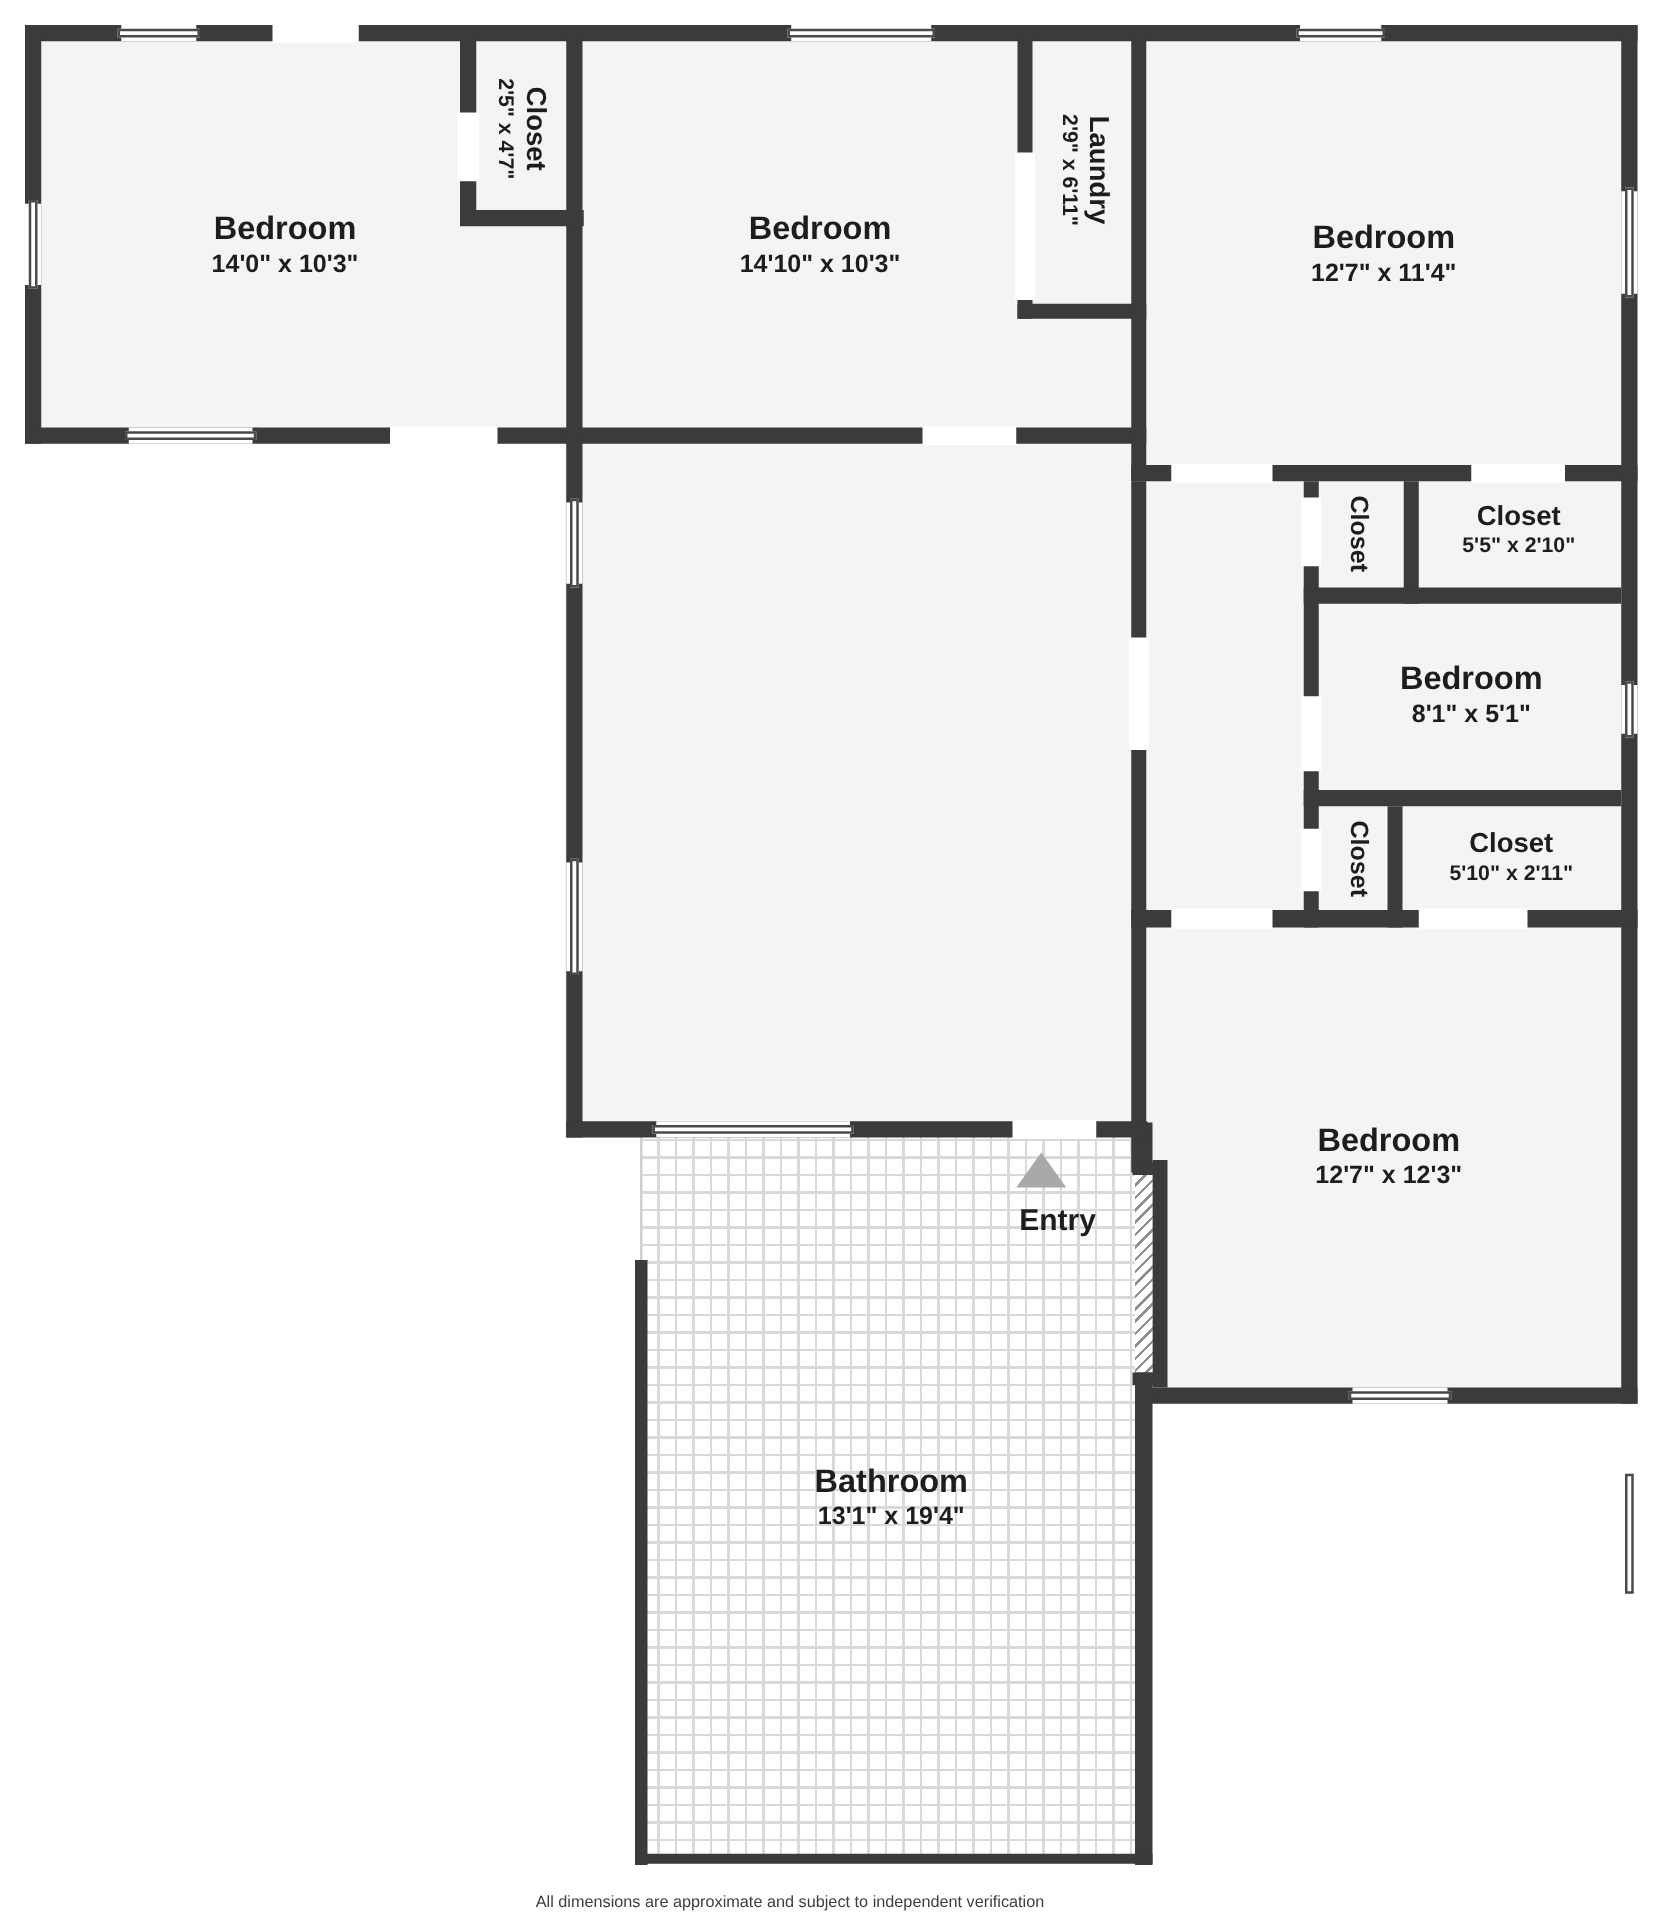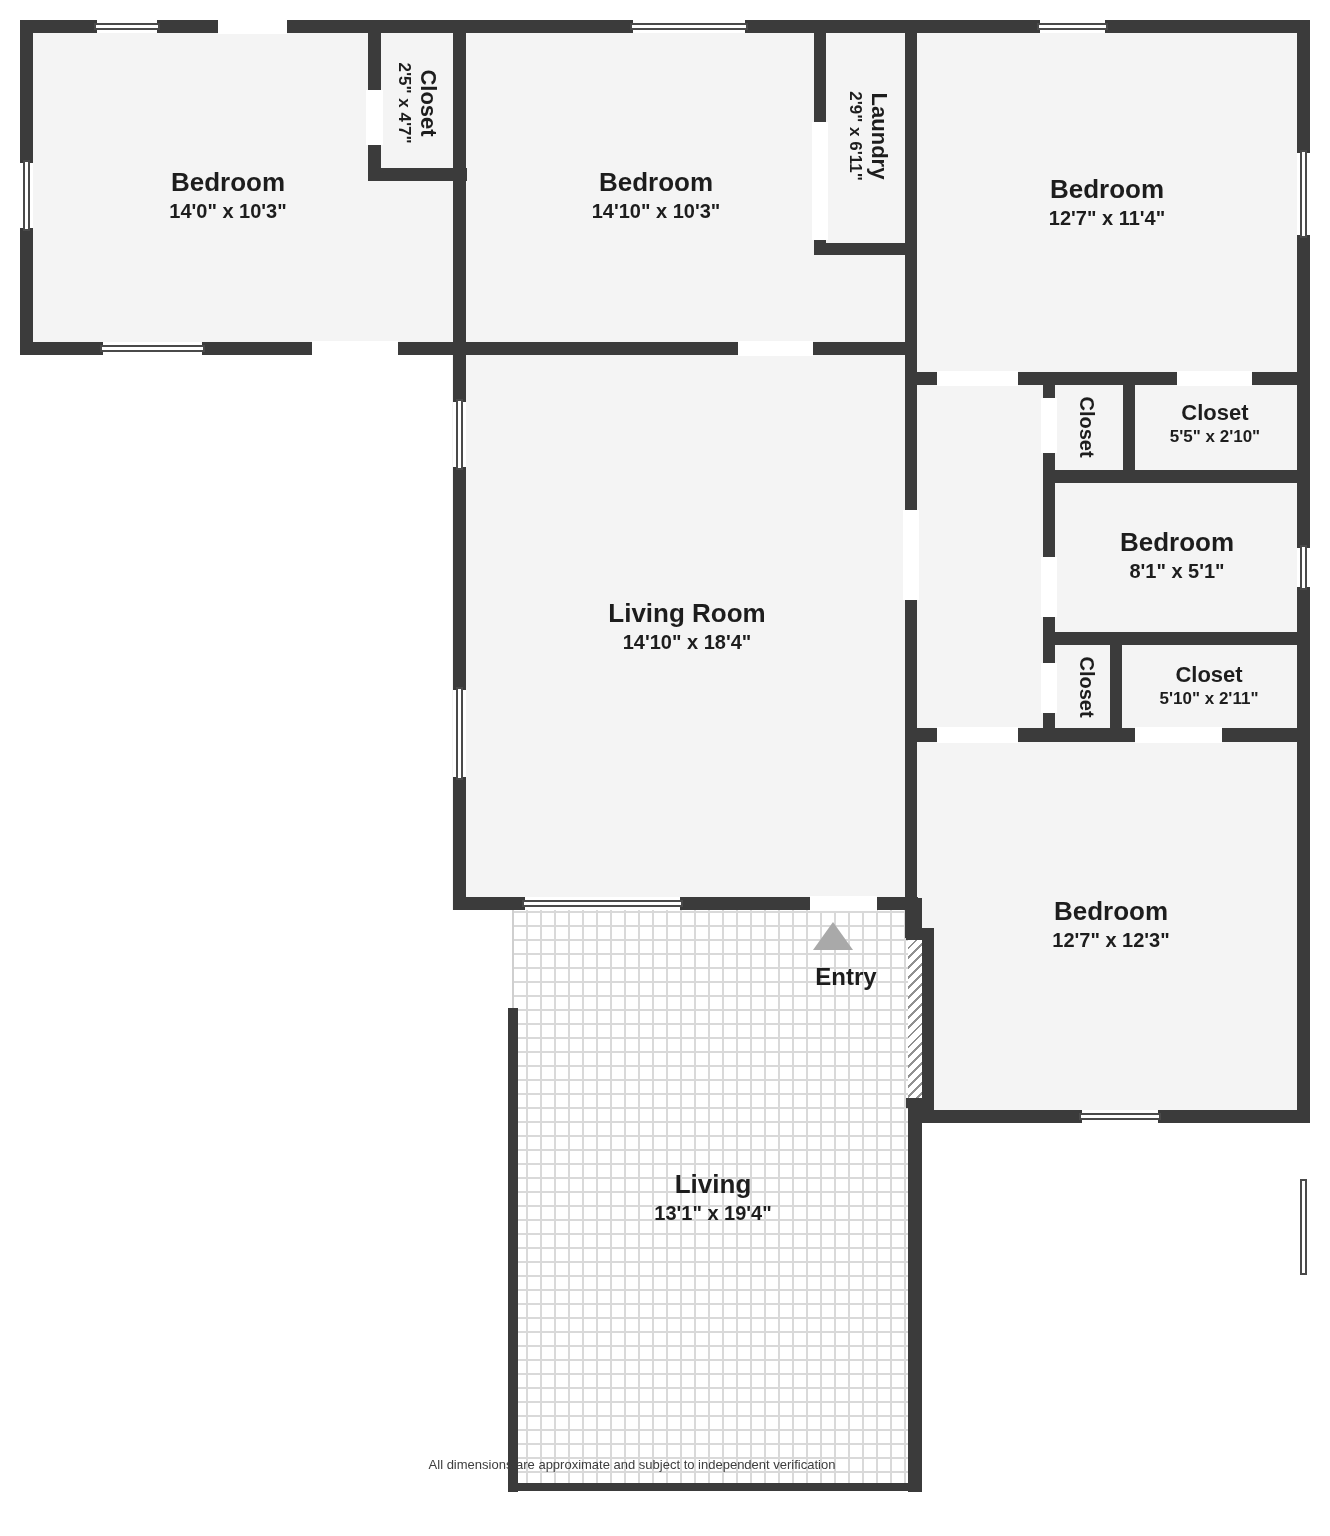--- a/index.html
+++ b/index.html
@@ -23,21 +23,21 @@
          color:var(--ink,#1d1d1d);white-space:nowrap;}
   .label.rot{transform:translate(-50%,-50%) rotate(90deg);}
   .label .t{font-size:26px;font-weight:700;line-height:1.2;}
   .label .d{font-size:20px;font-weight:700;line-height:1.3;}
   .label.small .t{font-size:22px;}
   .label.small .d{font-size:17px;}
   .label.vtxt .t{font-size:20px;}
   .label.rot2 .t{font-size:22px;}
   .label.rot2 .d{font-size:17px;}
   .entry-label .t{font-size:24px;margin-left:28px;}
-  .footer{position:absolute;left:632px;top:1464px;transform:translate(-50%,-50%);
+  .footer{position:absolute;left:632px;top:1521px;transform:translate(-50%,-50%);
           font-size:13px;color:var(--footerink,#3d3d3d);white-space:nowrap;}
   .thinline{position:absolute;background:#cfcfcf;}
 </style>
 </head>
 <body>
 
 <div class="plan">
 
   <div class="room" style="left:20px;top:20px;width:447px;height:335px;"></div>
   <div class="room" style="left:455px;top:20px;width:462px;height:332px;"></div>
@@ -138,30 +138,26 @@
     <div class="t">Bedroom</div>
     <div class="d">8'1" x 5'1"</div>
   </div>
   <div class="label rot vtxt" style="left:1087px;top:687px;">
     <div class="t">Closet</div>
   </div>
   <div class="label small" style="left:1209px;top:686px;">
     <div class="t">Closet</div>
     <div class="d">5'10" x 2'11"</div>
   </div>
-  <div class="label" style="left:687px;top:627px;">
-    <div class="t">Living Room</div>
-    <div class="d">14'10" x 18'4"</div>
-  </div>
   <div class="label" style="left:1111px;top:925px;">
     <div class="t">Bedroom</div>
     <div class="d">12'7" x 12'3"</div>
   </div>
   <div class="label entry-label" style="left:832px;top:977px;">
     <div class="t">Entry</div>
   </div>
   <div class="label" style="left:713px;top:1198px;">
-    <div class="t">Living</div>
+    <div class="t">Bathroom</div>
     <div class="d">13'1" x 19'4"</div>
   </div>
 
   <div class="footer">All dimensions are approximate and subject to independent verification</div>
 </div>
 
 </body></html>

